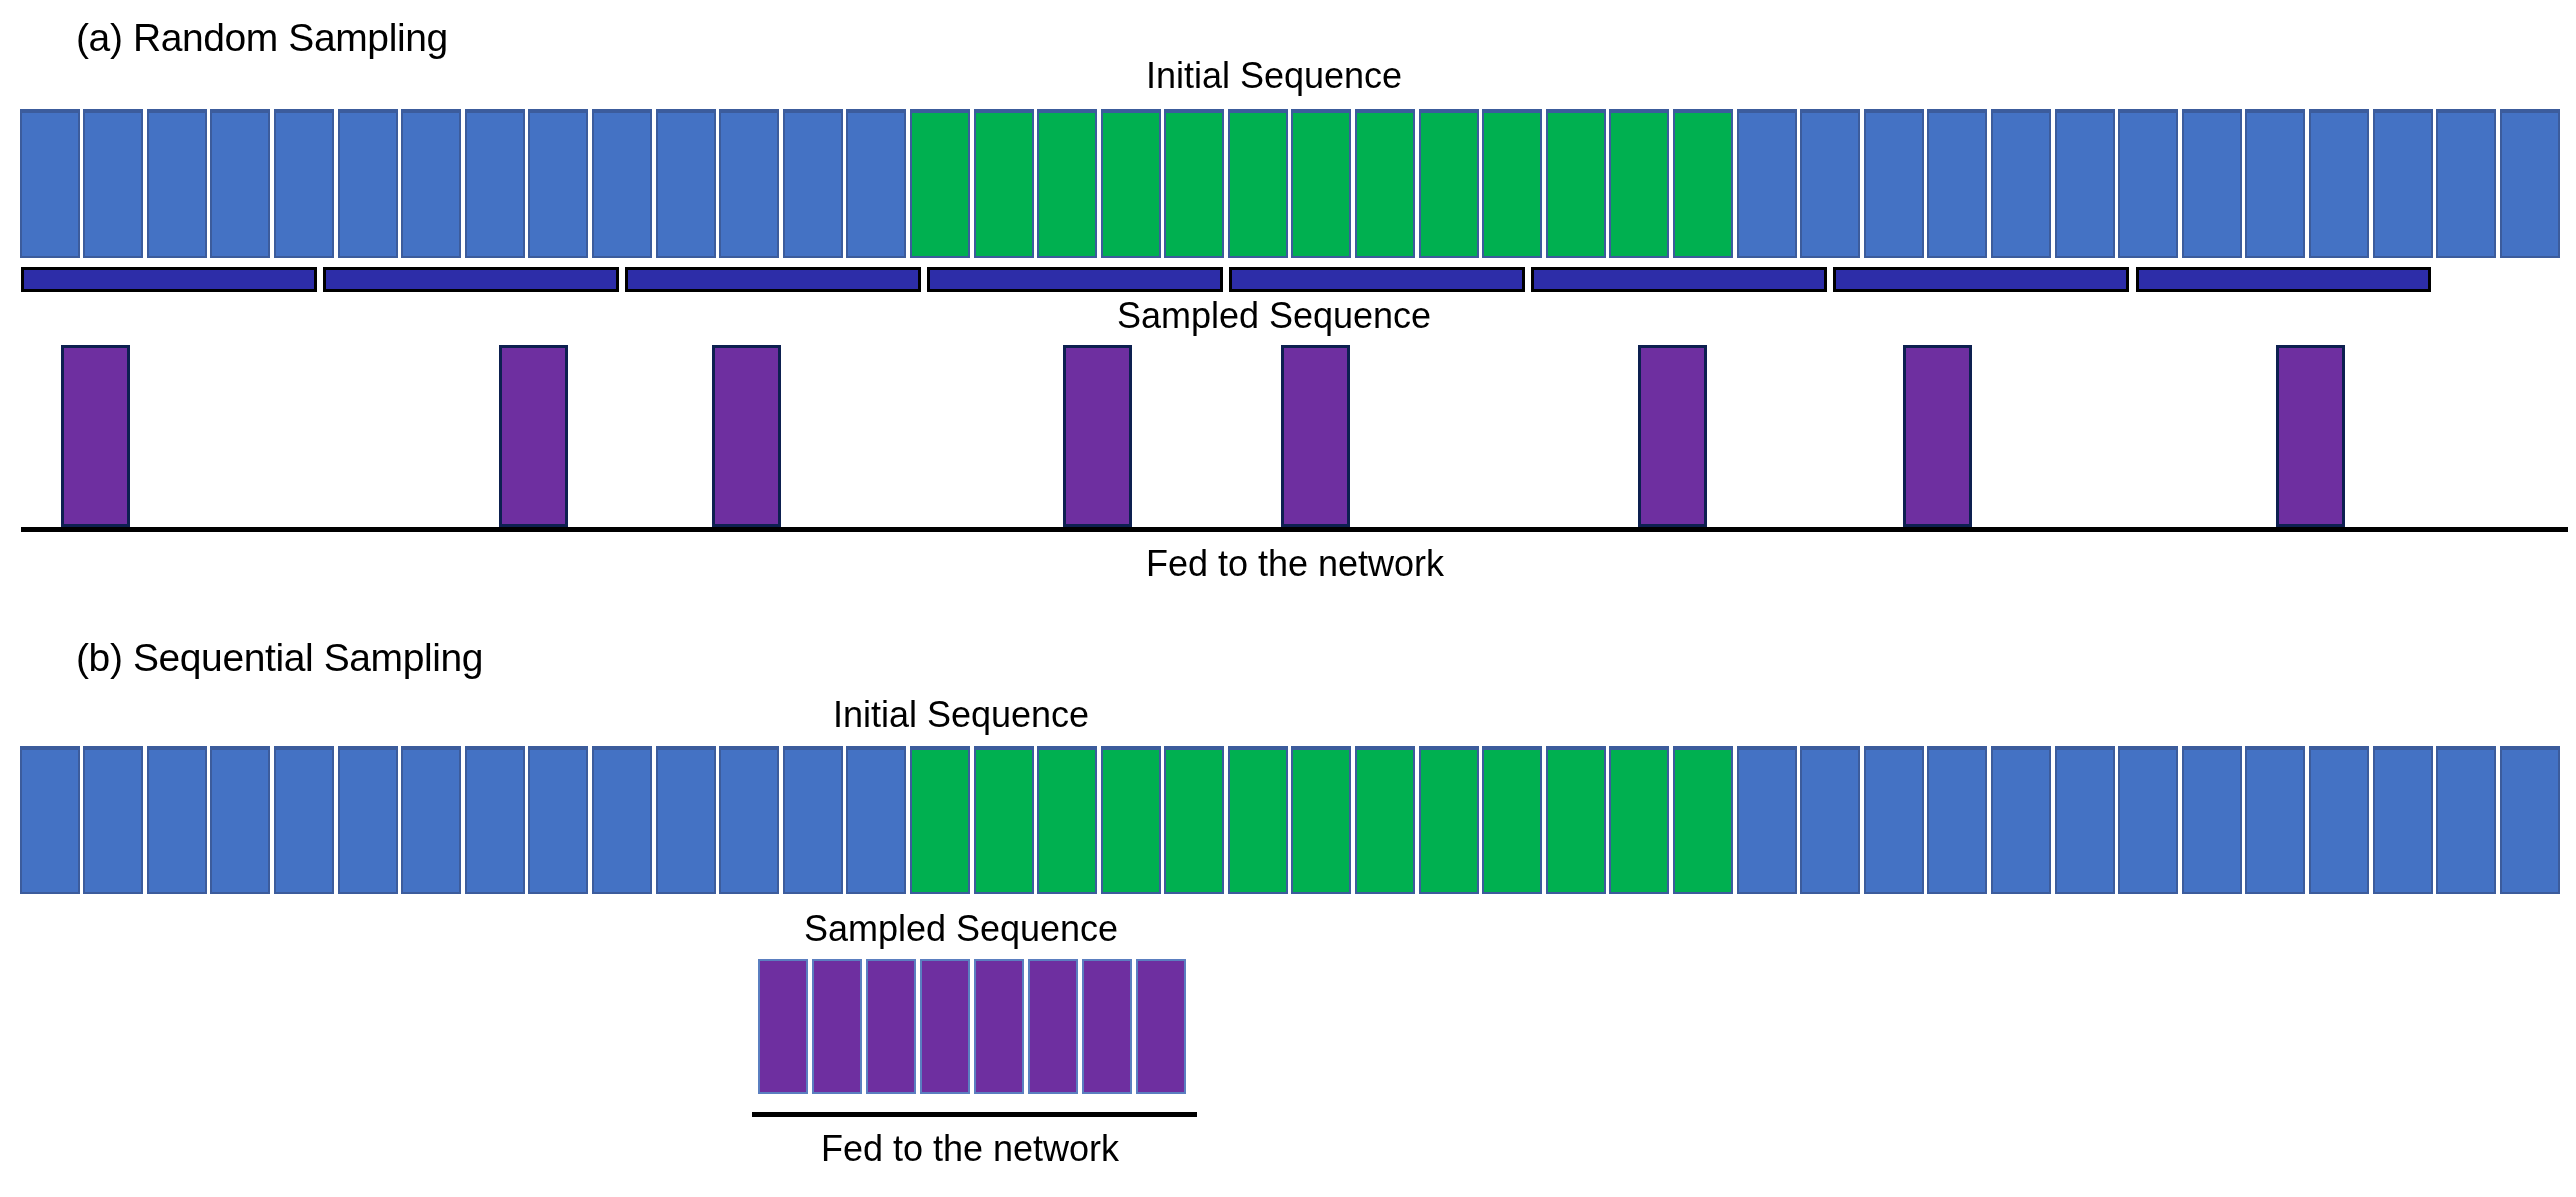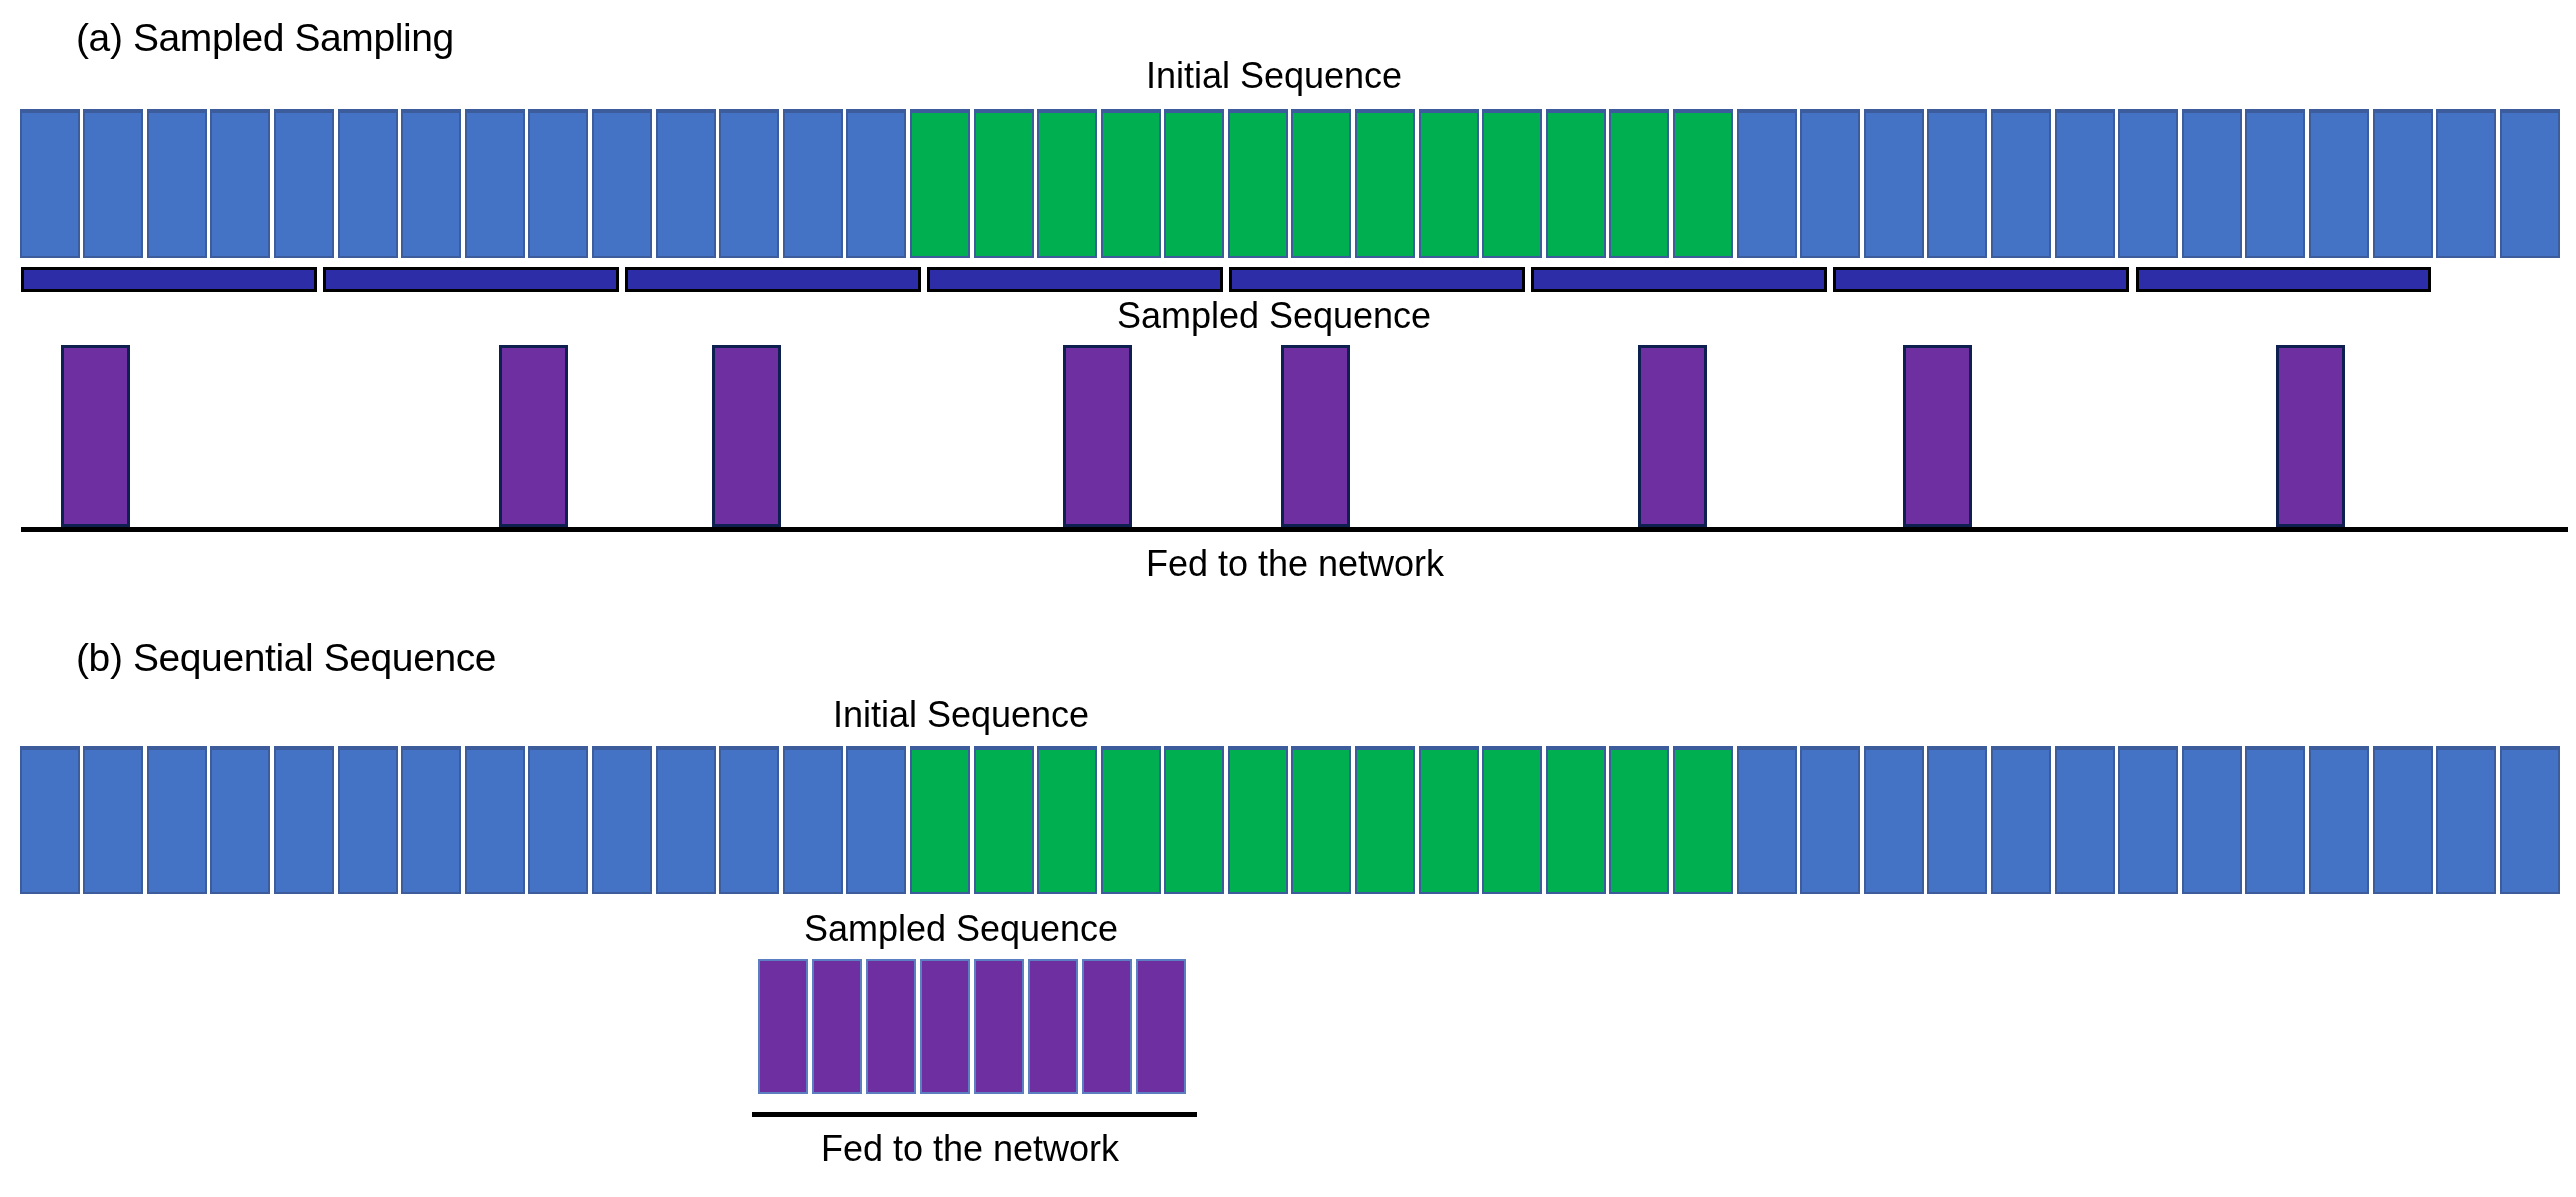--- a/index.html
+++ b/index.html
@@ -90,21 +90,21 @@
     position: absolute;
     background: #000000;
     height: 5.3px;
   }
 </style>
 </head>
 <body>
 
 <div class="panel">
 
-  <div class="panel-title" style="left:76px; top:16px;">(a) Sampled Sampling</div>
+  <div class="panel-title" style="left:76px; top:16px;">(a) Random Sampling</div>
 
   <div class="caption" style="left:1274px; top:55px;">Initial Sequence</div>
 
   <div class="seq-strip" id="a-seq" style="left:19.6px; top:109px; width:2551px; height:149px;">
       <div class="seq-cell blue" style="width: 60px;"></div>
       <div class="seq-cell blue" style="width: 60px;"></div>
       <div class="seq-cell blue" style="width: 60px;"></div>
       <div class="seq-cell blue" style="width: 60px;"></div>
       <div class="seq-cell blue" style="width: 60px;"></div>
       <div class="seq-cell blue" style="width: 60px;"></div>
@@ -168,21 +168,21 @@
       <div class="purple-block" style="left: 2276px; top: 345px; width: 69px; height: 182px;"></div>
     </div>
 
   <div class="rule" style="left:21.4px; top:527px; width:2547px;"></div>
 
   <div class="caption" style="left:1295px; top:543px;">Fed to the network</div>
 </div>
 
 <div class="panel">
 
-  <div class="panel-title" style="left:76px; top:636px;">(b) Sequential Sequence</div>
+  <div class="panel-title" style="left:76px; top:636px;">(b) Sequential Sampling</div>
 
   <div class="caption" style="left:961px; top:694px;">Initial Sequence</div>
 
   <div class="seq-strip" id="b-seq" style="left:19.6px; top:746px; width:2551px; height:148px;">
       <div class="seq-cell blue" style="width: 60px;"></div>
       <div class="seq-cell blue" style="width: 60px;"></div>
       <div class="seq-cell blue" style="width: 60px;"></div>
       <div class="seq-cell blue" style="width: 60px;"></div>
       <div class="seq-cell blue" style="width: 60px;"></div>
       <div class="seq-cell blue" style="width: 60px;"></div>

